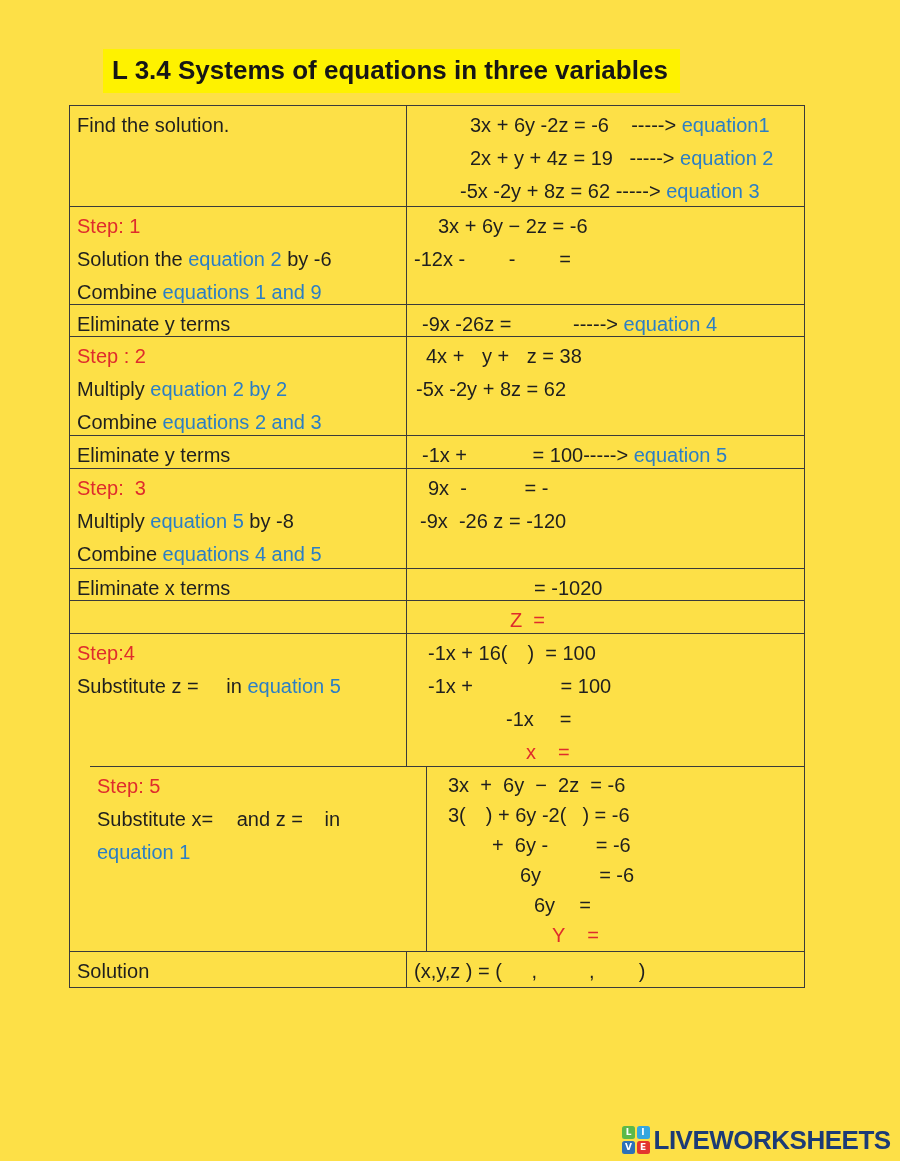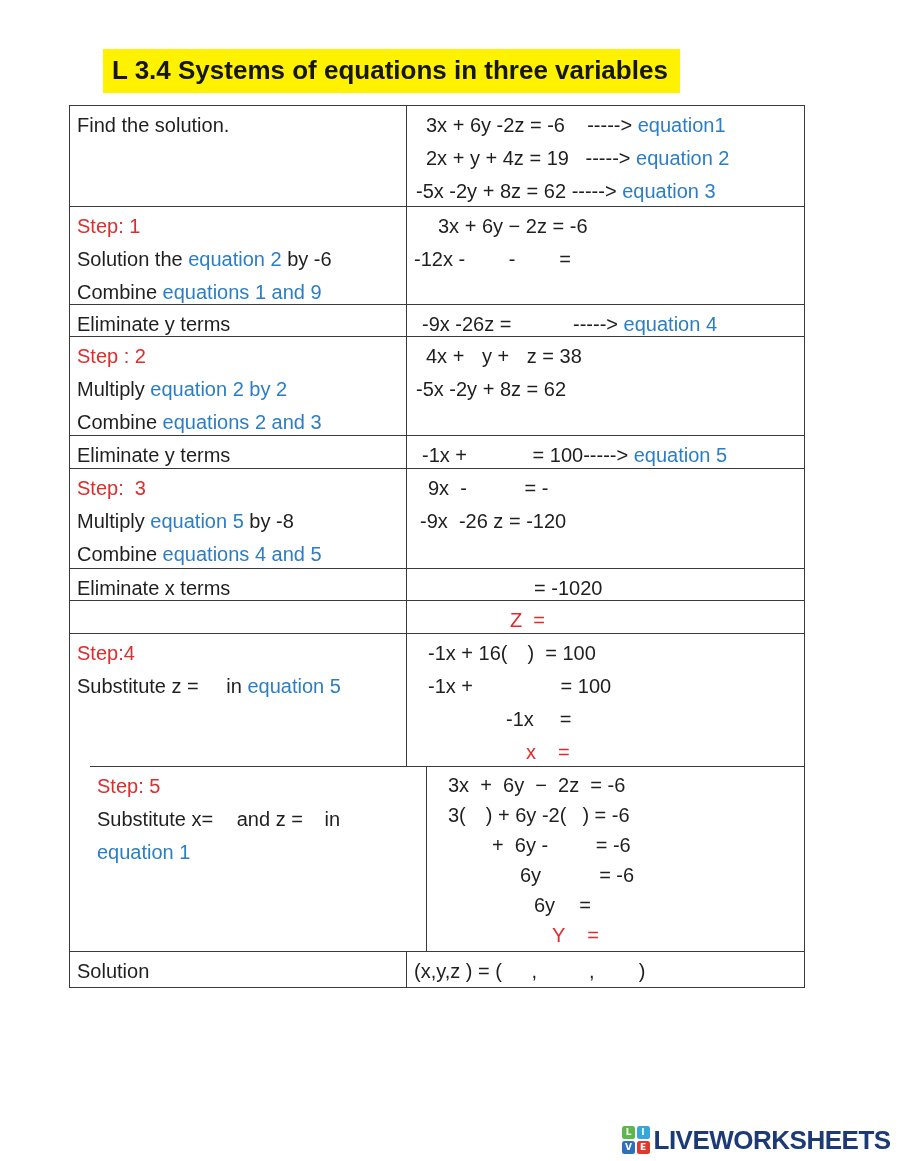--- a/index.html
+++ b/index.html
@@ -1,31 +1,31 @@
 <!DOCTYPE html>
 <html><head>
 <meta charset="utf-8">
 <style>
   html,body{margin:0;padding:0;background:#e9e9e9;}
   .page{
-    position:relative;width:900px;height:1161px;background:#ffffff;
+    position:relative;width:900px;height:1161px;background:#fde047;
     font-family:"Liberation Sans", sans-serif;color:#1f1f1f;overflow:hidden;
     margin:0 auto;
   }
   .title-wrap{position:absolute;left:103px;top:49px;}
   .title{
     display:inline-block;background:#fef200;color:#161616;
     font-size:26px;font-weight:bold;padding:6px 12px 7px 9px;letter-spacing:0px;
   }
   .sheet-table{
     position:absolute;left:69px;top:105px;width:736px;
     border:1.6px solid #3a3a3a;box-sizing:border-box;
   }
   .row{display:flex;box-sizing:border-box;border-top:1.4px solid #3a3a3a;}
-  .row:first-child{border-top:none;}
+  .row:first-child{border-top:none;gap:44px;}
   .cell{box-sizing:border-box;padding:3px 6px 0 7px;overflow:hidden;line-height:33px;font-size:20px;}
   .cell.left{width:337px;border-right:1.4px solid #3a3a3a;}
   .cell.right{flex:1;}
   .line{white-space:nowrap;}
   .t{white-space:pre;}
   .t.black{color:#1f1f1f;}
   .t.red{color:#df2c2c;}
   .t.blue{color:#2b7ec5;}
   .sp{display:inline-block;height:2px;}
   .blank{display:inline-block;height:14px;}

